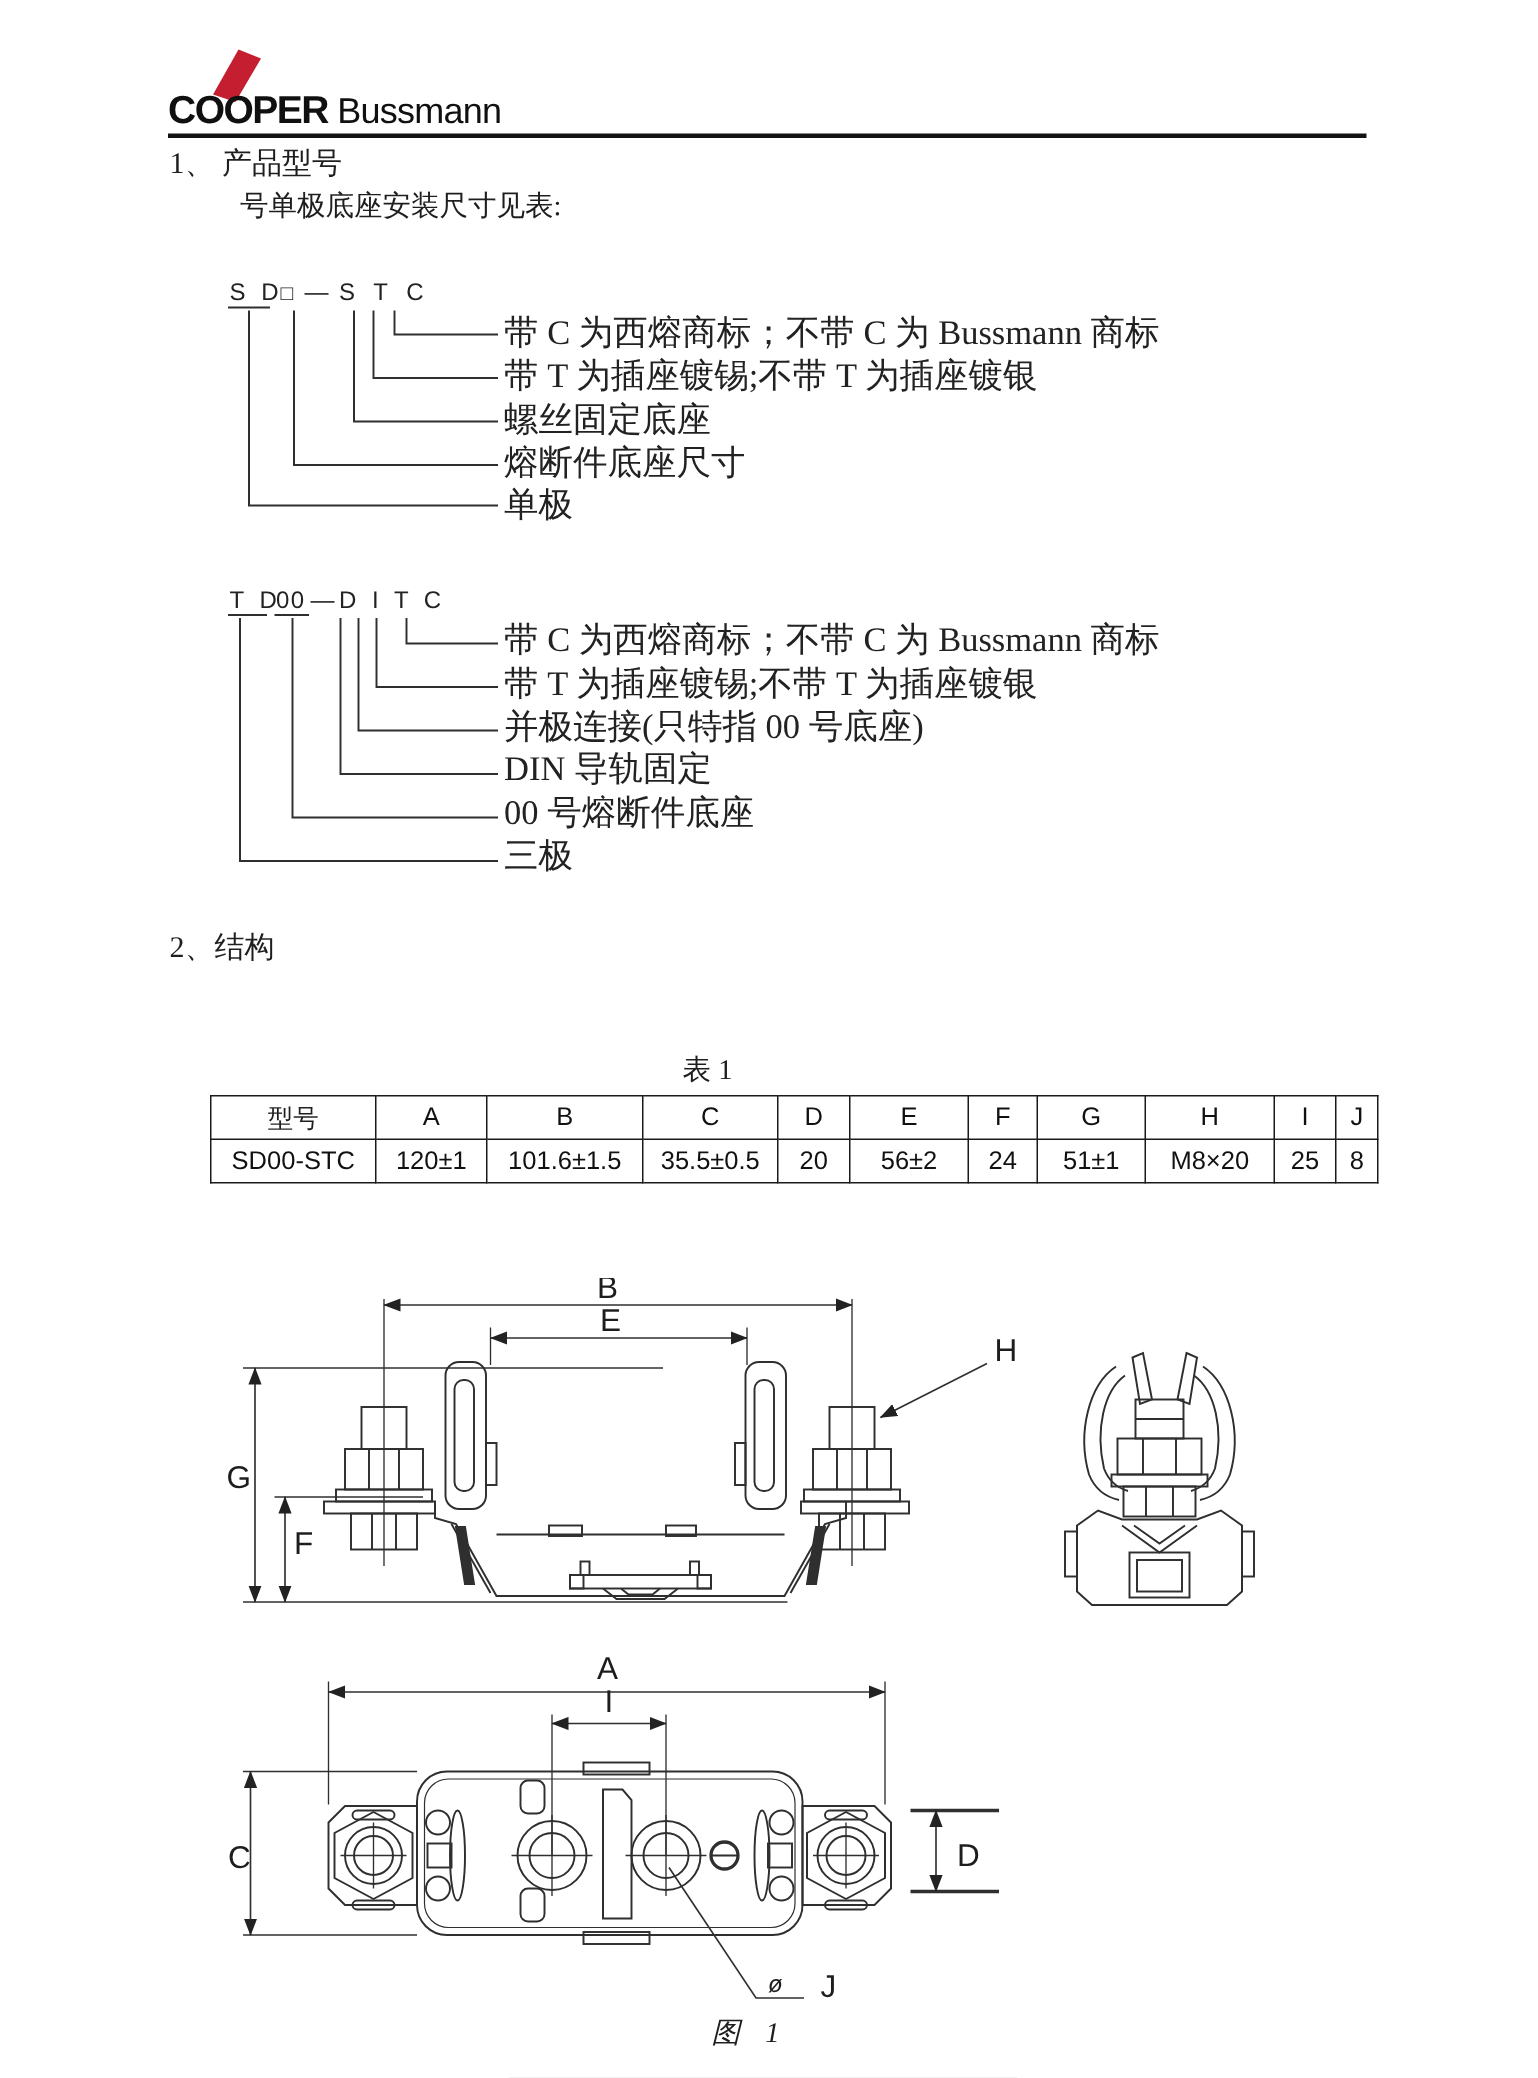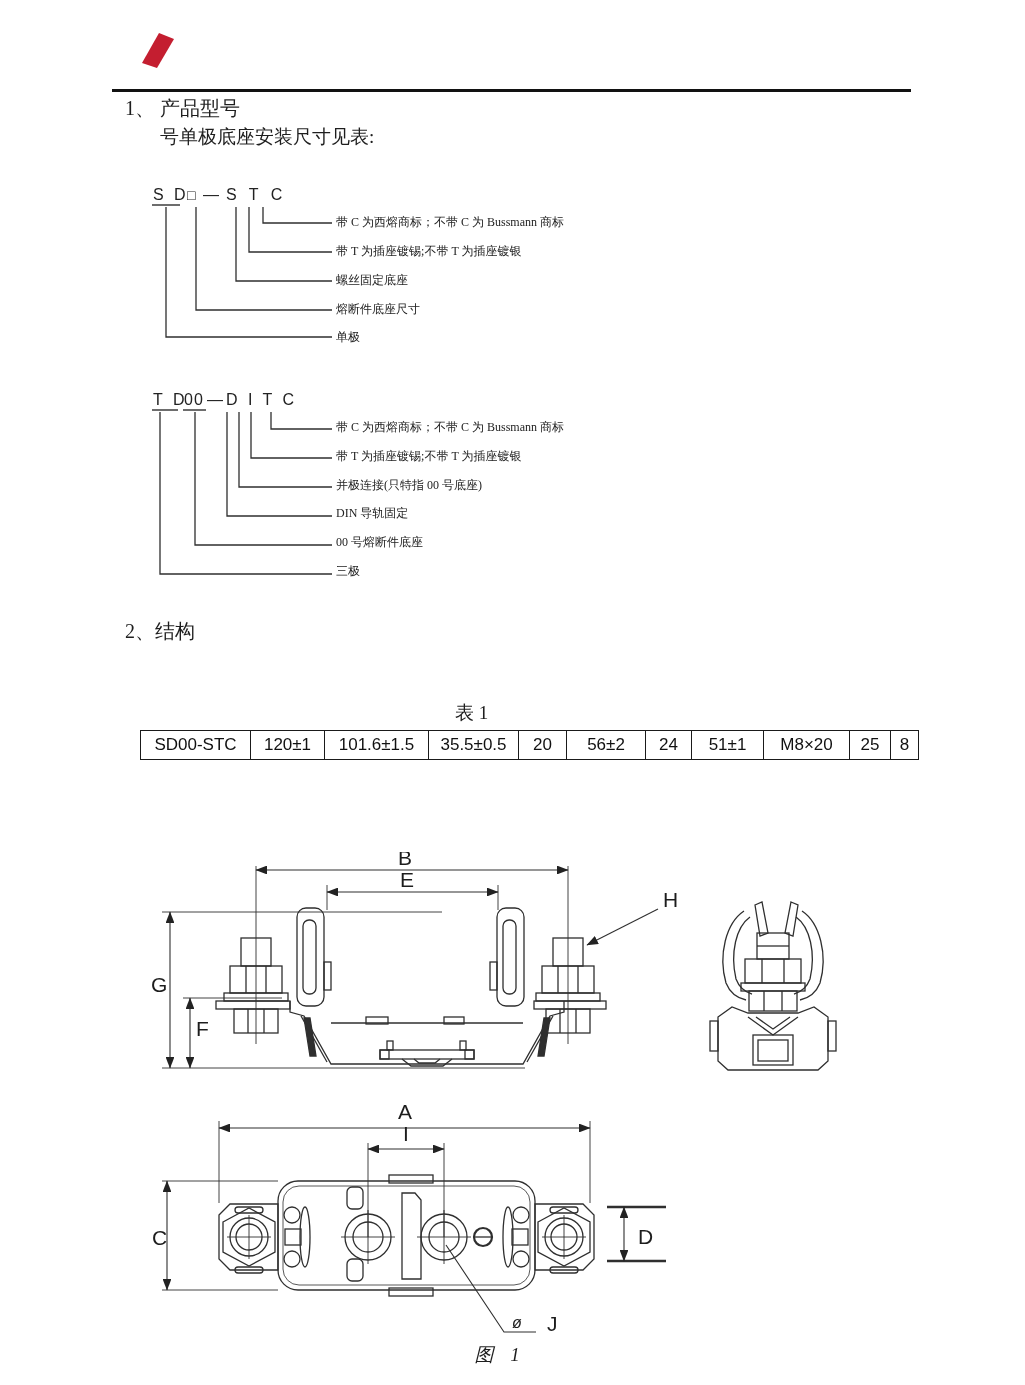--- a/index.html
+++ b/index.html
@@ -1,22 +1,22 @@
 <!DOCTYPE html>
 <html><head>
 <meta charset="utf-8">
 <style>
   html,body{margin:0;padding:0;background:#e8e8e8;}
   #page{position:relative;width:1025px;height:1385px;background:#ffffff;margin:0 auto;
         font-family:"Liberation Serif",serif;color:#1c1c1c;overflow:hidden;}
   .abs{position:absolute;}
   .cjk{font-family:"Liberation Serif",serif;color:#1e1e1e;white-space:nowrap;}
-  .h1{font-size:20px;margin-left:12px;}
+  .h1{font-size:20px;}
   .h2{font-size:19px;}
-  .dlabel{position:absolute;left:336px;font-size:12px;line-height:22px;height:22px;
+  .dlabel{position:absolute;left:336px;font-size:23px;line-height:22px;height:22px;
           font-family:"Liberation Serif",serif;color:#222;white-space:nowrap;}
   
   #brand{position:absolute;left:112px;top:58px;white-space:nowrap;}
   #brand .b1{font-family:"Liberation Sans",sans-serif;font-weight:bold;font-size:26px;
              letter-spacing:-1px;color:#101010;}
   #brand .b2{font-family:"Liberation Sans",sans-serif;font-weight:normal;font-size:24px;
              letter-spacing:-0.5px;color:#101010;}
   #rule{position:absolute;left:112px;top:89px;width:799px;height:3px;background:#121212;}
   
   #tbl{position:absolute;left:140px;top:730px;border-collapse:collapse;table-layout:fixed;
@@ -44,20 +44,21 @@
       </marker>
       <marker id="ahs" markerWidth="11" markerHeight="8" refX="0.5" refY="4" orient="auto">
         <path d="M10.5,0 L0,4 L10.5,8 Z" fill="#222"></path>
       </marker>
     </defs>
   </svg>
 
   <svg class="abs" style="left:138px;top:29px" width="42" height="42" viewBox="0 0 42 42">
     <polygon points="4,34 21,4 36,10 19,39" fill="#c41e30"></polygon>
   </svg>
+  <div id="brand"><span class="b1">COOPER</span><span class="b2"> </span><span class="b2">Bussmann</span></div>
   <div id="rule"></div>
 
   <div class="abs cjk h1" style="left:113px;top:95px">1、 产品型号</div>
   <div class="abs cjk h2" style="left:160px;top:124px">号单极底座安装尺寸见表:</div>
 
   <svg class="abs" style="left:150px;top:183px" width="200" height="175" viewBox="0 0 200 175">
     <text class="code" x="3" y="17">S D</text>
     <text class="code" x="37" y="17" style="font-size:14px">□</text>
     <text class="code" x="53" y="17">—</text>
     <text class="code" x="76" y="17" style="letter-spacing:4px">S T C</text>
@@ -110,20 +111,33 @@
         <col style="width:90px">
       <col style="width:48px">
         <col style="width:79px">
         <col style="width:46px">
         <col style="width:72px">
       <col style="width:86px">
         <col style="width:41px">
         <col style="width:28px">
     </colgroup>
     <tbody>
+        <tr>
+      <th class="cjk">型号</th>
+      <th>A</th>
+      <th>B</th>
+      <th>C</th>
+      <th>D</th>
+      <th>E</th>
+      <th>F</th>
+      <th>G</th>
+      <th>H</th>
+      <th>I</th>
+      <th>J</th>
+    </tr>
     <tr>
       <td>SD00-STC</td>
       <td>120±1</td>
       <td>101.6±1.5</td>
       <td>35.5±0.5</td>
       <td>20</td>
       <td>56±2</td>
       <td>24</td>
       <td>51±1</td>
       <td>M8×20</td>

